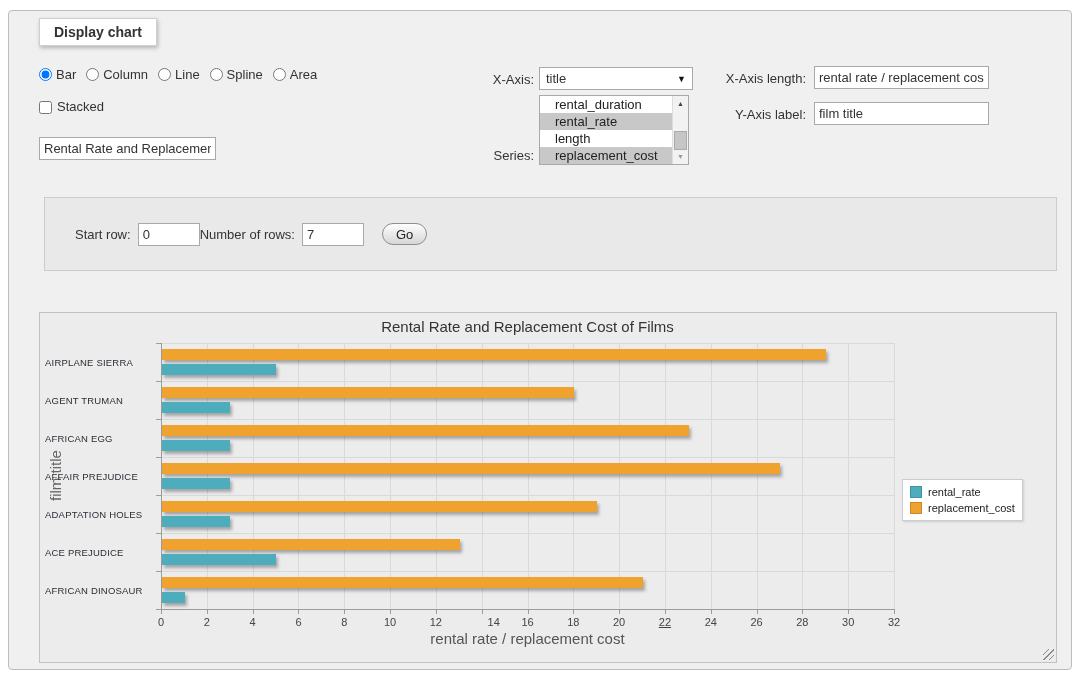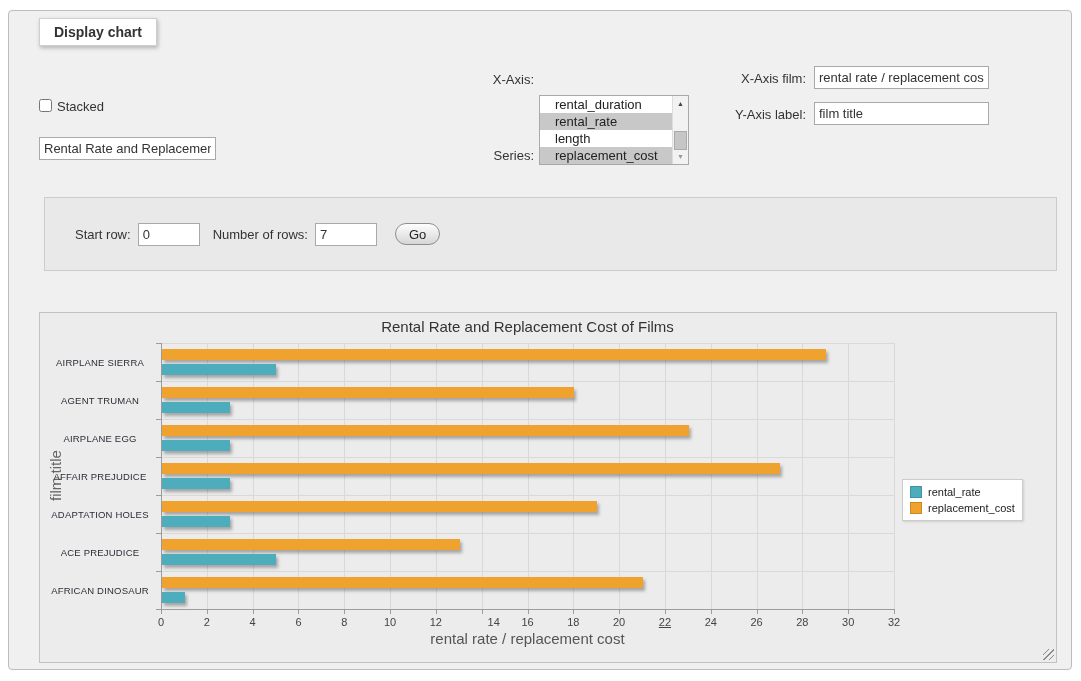--- a/index.html
+++ b/index.html
@@ -13,21 +13,21 @@
   .legend-box { position:absolute; left:30px; top:7px; background:#ffffff;
     border:1px solid #cfcfcf; padding:5px 14px; font-weight:bold; font-size:14px;
     color:#333; box-shadow:1px 2px 4px rgba(0,0,0,0.25); z-index:5; }
 
   .abs { position:absolute; }
 
   
   .radio-group { position:absolute; left:30px; top:56px; display:flex; align-items:center; gap:10px; }
   .radio-opt { display:flex; align-items:center; gap:4px; cursor:default; }
   input[type=radio], input[type=checkbox] { width:13px; height:13px; }
-  .checkbox-row { position:absolute; left:30px; top:88px; display:flex; align-items:flex-start; gap:5px; }
+  .checkbox-row { position:absolute; left:30px; top:88px; display:flex; align-items:flex-end; gap:5px; }
 
   input[type=text] { height:23px; border:1px solid #a9a9a9; background:#fff;
     padding:2px 4px; font-family:inherit; font-size:13px; color:#333; }
 
   .lbl { color:#333; }
   .lbl-right { text-align:right; }
 
   .selectbox { position:absolute; left:530px; top:56px; width:154px; height:23px;
     background:#fff; border:1px solid #a9a9a9; display:flex; align-items:center;
     padding:0 6px; justify-content:space-between; }
@@ -64,70 +64,96 @@
   .y-title { position:absolute; left:4px; top:30px; height:266px; width:22px;
     display:flex; align-items:center; justify-content:center;
     writing-mode:vertical-rl; transform:rotate(180deg); font-size:15px; color:#666; }
   .x-title { position:absolute; left:121px; top:317px; width:733px; text-align:center;
     font-size:15px; color:#555; }
   .grid-v { position:absolute; width:1px; background:#d9d9d9; }
   .grid-h { position:absolute; height:1px; background:#d9d9d9; }
   .axis-line { background:#9c9c9c; }
   .tickmark { position:absolute; background:#9c9c9c; }
   .tick-label { position:absolute; transform:translateX(-50%); font-size:11px; color:#444; }
-  .cat-label { position:absolute; left:5px; width:110px; text-align:center;
+  .cat-label { position:absolute; left:5px; width:110px; text-align:left;
     font-size:9.5px; color:#2c2c36; transform:translateY(-50%); letter-spacing:0.2px; }
   .bar { position:absolute; height:11px; box-shadow:2px 3px 3px rgba(60,60,60,0.4); }
   .chart-legend { position:absolute; left:862px; top:166px; background:#fff;
     border:1px solid #ccc; box-shadow:1px 1px 2px rgba(0,0,0,0.12); padding:4px 7px; }
   .legend-row { display:flex; align-items:center; gap:6px; height:16px; }
   .legend-swatch { width:12px; height:12px; border:1px solid rgba(0,0,0,0.15); }
   .legend-label { font-size:11px; color:#222; white-space:nowrap; }
   .resize-handle { position:absolute; right:2px; bottom:2px; width:11px; height:11px;
     background:repeating-linear-gradient(-45deg, transparent 0 3px, #8a8a8a 3px 4px); }
 </style>
 </head>
 <body>
 
 <div class="fieldset">
   <div class="legend-box">Display chart</div>
 
+  <div class="radio-group">
+      <label class="radio-opt">
+        <input type="radio" name="ctype" checked="" style="">
+        <span class="lbl">Bar</span>
+      </label>
+      <label class="radio-opt">
+        <input type="radio" name="ctype" style="">
+        <span class="lbl">Column</span>
+      </label>
+      <label class="radio-opt">
+        <input type="radio" name="ctype" style="">
+        <span class="lbl">Line</span>
+      </label>
+      <label class="radio-opt">
+        <input type="radio" name="ctype" style="">
+        <span class="lbl">Spline</span>
+      </label>
+      <label class="radio-opt">
+        <input type="radio" name="ctype" style="">
+        <span class="lbl">Area</span>
+      </label>
+    </div>
 
   <div class="checkbox-row">
     <input type="checkbox" style="">
     <span class="lbl">Stacked</span>
   </div>
 
   <input type="text" class="abs" style="left: 30px; top: 126px; width: 177px;" value="Rental Rate and Replacement Cost of Films">
 
   <span class="abs lbl lbl-right" style="left:420px; top:61px; width:105px;">X-Axis:</span>
+  <div class="selectbox">
+    <span>title</span>
+    <span class="arrow">▼</span>
+  </div>
 
   <span class="abs lbl lbl-right" style="left:420px; top:137px; width:105px;">Series:</span>
   <div class="listbox">
     <div class="lb-scroll">
       <div class="up">▲</div>
       <div class="thumb"></div>
       <div class="down">▼</div>
     </div>
   <div class="lb-item">rental_duration</div>
       <div class="lb-item sel">rental_rate</div>
       <div class="lb-item">length</div>
       <div class="lb-item sel">replacement_cost</div>
     </div>
 
-  <span class="abs lbl lbl-right" style="left:700px; top:60px; width:97px;">X-Axis film:</span>
+  <span class="abs lbl lbl-right" style="left:700px; top:60px; width:97px;">X-Axis length:</span>
   <input type="text" class="abs" style="left: 805px; top: 55px; width: 175px;" value="rental rate / replacement cost">
 
   <span class="abs lbl lbl-right" style="left:700px; top:96px; width:97px;">Y-Axis label:</span>
   <input type="text" class="abs" style="left: 805px; top: 91px; width: 175px;" value="film title">
 
   <div class="row-box">
     <span class="lbl">Start row:</span>
     <input type="text" style="margin-left: 7px;" value="0">
-    <span class="lbl" style="margin-left:13px;">Number of rows:</span>
+    <span class="lbl" style="">Number of rows:</span>
     <input type="text" style="margin-left: 7px;" value="7">
     <button class="go-btn">Go</button>
   </div>
 
   <div class="chart-box">
     <div class="chart-title">Rental Rate and Replacement Cost of Films</div>
     <div class="y-title">film title</div>
     <div class="x-title">rental rate / replacement cost</div>
     <div>
         <div class="grid-h" style="left: 121px; top: 30px; width: 733px;"></div>
@@ -196,21 +222,21 @@
         <div class="tick-label" style="left: 808.188px; top: 303px;">30</div>
         <div class="grid-v" style="left: 854px; top: 30px; height: 266px;"></div>
         <div class="tickmark" style="left: 854px; top: 296px; width: 1px; height: 5px;"></div>
         <div class="tick-label" style="left: 854px; top: 303px;">32</div>
         <div class="cat-label" style="top: 49px;">AIRPLANE SIERRA</div>
         <div class="bar" style="left: 122px; top: 36px; width: 664.052px; background: rgb(239, 163, 46);"></div>
         <div class="bar" style="left: 122px; top: 51px; width: 114.302px; background: rgb(77, 173, 188);"></div>
         <div class="cat-label" style="top: 87px;">AGENT TRUMAN</div>
         <div class="bar" style="left: 122px; top: 74px; width: 412.083px; background: rgb(239, 163, 46);"></div>
         <div class="bar" style="left: 122px; top: 89px; width: 68.4897px; background: rgb(77, 173, 188);"></div>
-        <div class="cat-label" style="top: 125px;">AIRPLANE EGG</div>
+        <div class="cat-label" style="top: 125px;">AFRICAN EGG</div>
         <div class="bar" style="left: 122px; top: 112px; width: 526.615px; background: rgb(239, 163, 46);"></div>
         <div class="bar" style="left: 122px; top: 127px; width: 68.4897px; background: rgb(77, 173, 188);"></div>
         <div class="cat-label" style="top: 163px;">AFFAIR PREJUDICE</div>
         <div class="bar" style="left: 122px; top: 150px; width: 618.24px; background: rgb(239, 163, 46);"></div>
         <div class="bar" style="left: 122px; top: 165px; width: 68.4897px; background: rgb(77, 173, 188);"></div>
         <div class="cat-label" style="top: 201px;">ADAPTATION HOLES</div>
         <div class="bar" style="left: 122px; top: 188px; width: 434.99px; background: rgb(239, 163, 46);"></div>
         <div class="bar" style="left: 122px; top: 203px; width: 68.4897px; background: rgb(77, 173, 188);"></div>
         <div class="cat-label" style="top: 239px;">ACE PREJUDICE</div>
         <div class="bar" style="left: 122px; top: 226px; width: 297.552px; background: rgb(239, 163, 46);"></div>

